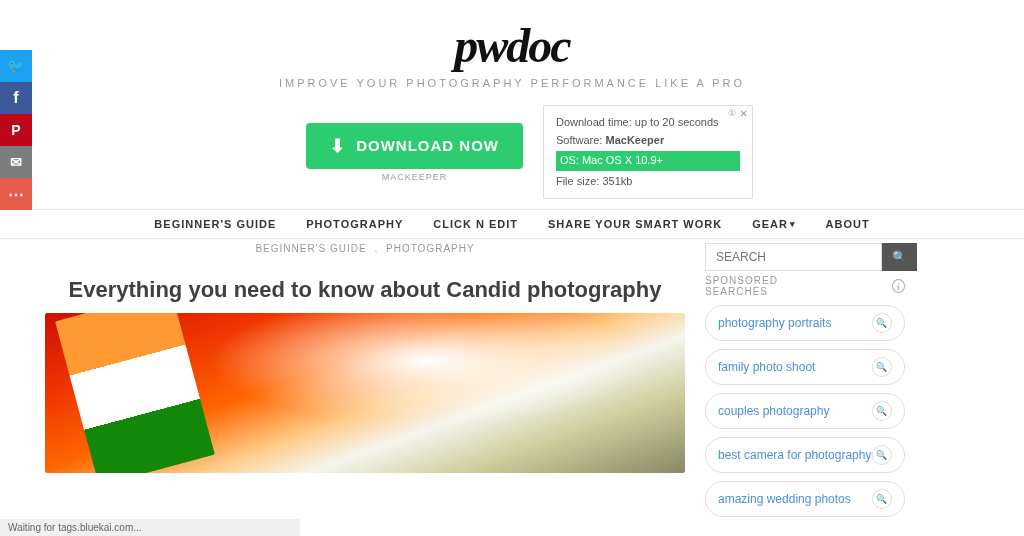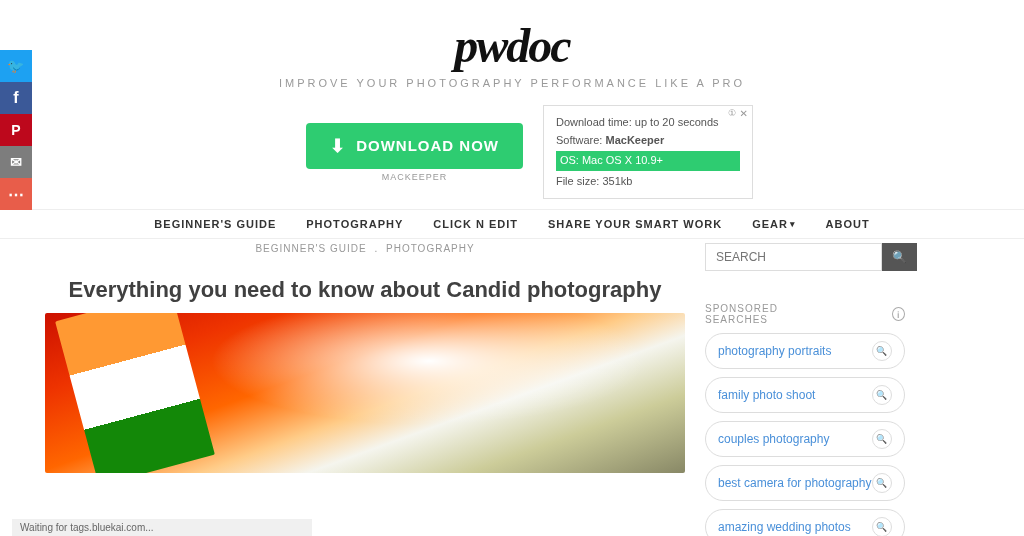--- a/index.html
+++ b/index.html
@@ -207,21 +207,21 @@
       border-radius: 2px;
     }
 
     
     .sidebar {
       width: 200px;
       flex-shrink: 0;
     }
     .search-box {
       display: flex;
-      margin-bottom: 32px;
+      margin-bottom: 4px;
     }
     .search-input {
       flex: 1;
       border: 1px solid #ddd;
       padding: 6px 10px;
       font-size: 12px;
       outline: none;
       color: #999;
     }
     .search-btn {
@@ -277,21 +277,21 @@
       align-items: center;
       justify-content: center;
       font-size: 9px;
       color: #4a90d9;
     }
 
     
     .status-bar {
       position: absolute;
       bottom: 0;
-      left: 12px;
+      left: 0;
       width: 300px;
       background: #f0f0f0;
       font-size: 10px;
       color: #666;
       padding: 3px 8px;
     }
   </style>
 </head>
 <body>
 

